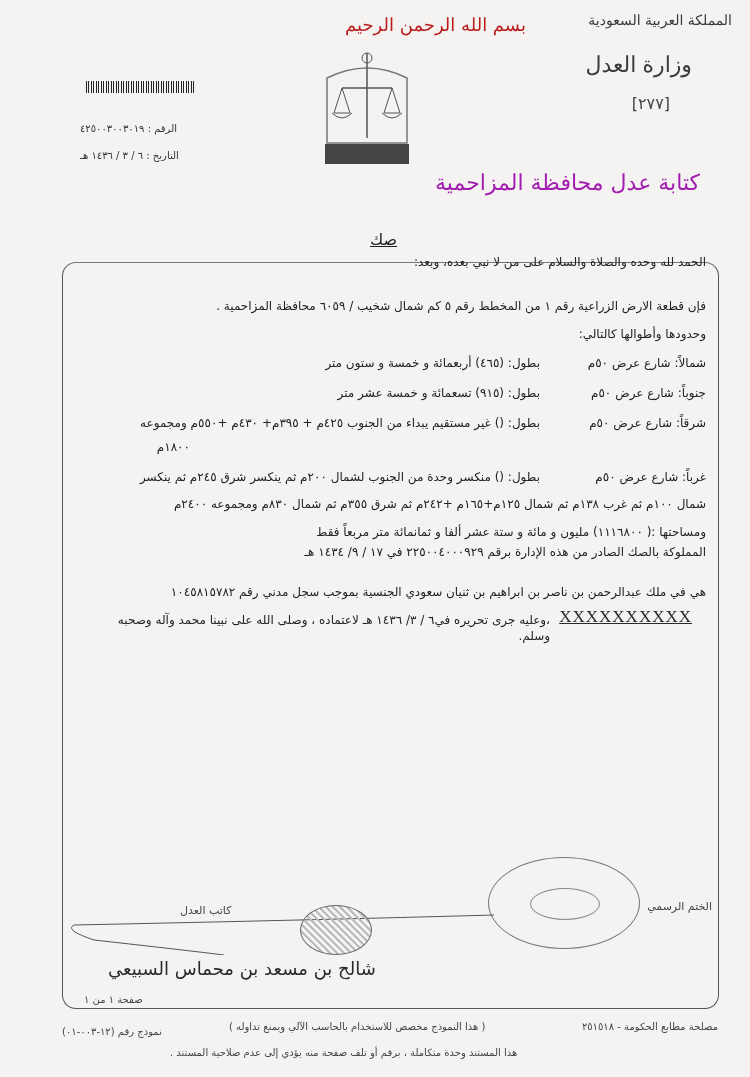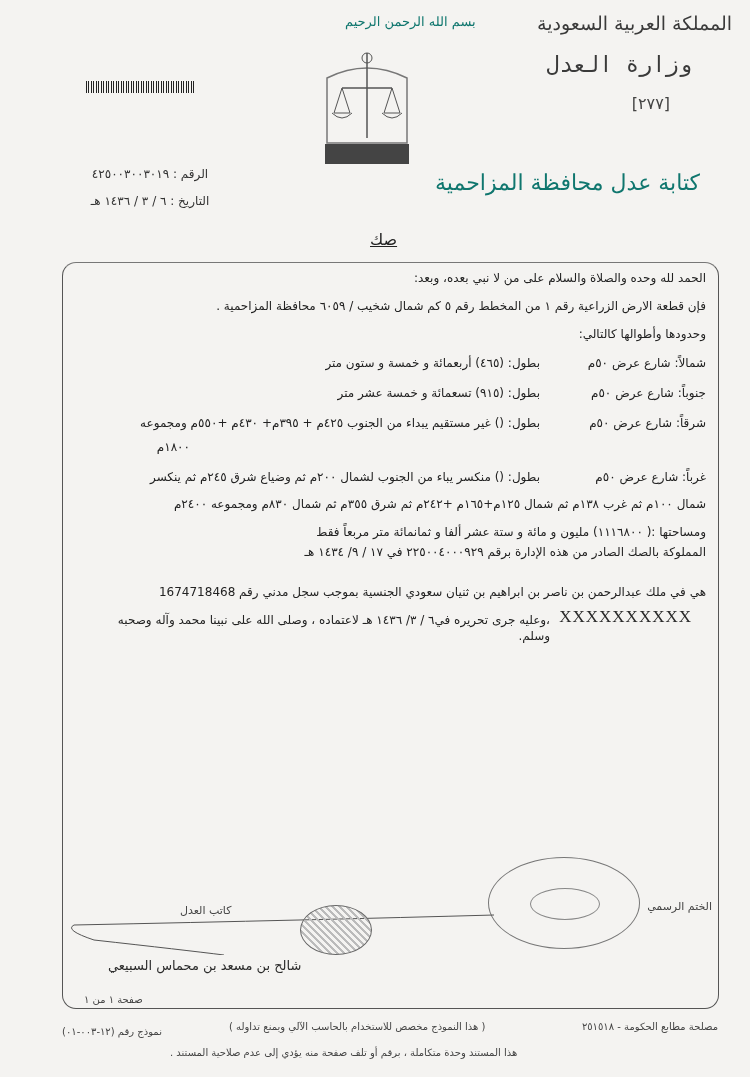--- a/index.html
+++ b/index.html
@@ -1,31 +1,31 @@
 <!DOCTYPE html>
 <html><head>
 <meta charset="utf-8">
 <style>
   html,body{margin:0;padding:0;}
   body{width:750px;height:1077px;background:#f4f3f1;position:relative;overflow:hidden;font-family:"DejaVu Sans",sans-serif;color:#2a2a2a;}
   .abs{position:absolute;}
   .rtl{direction:rtl;text-align:right;}
-  .hdr-kingdom{right:18px;top:12px;font-family:"DejaVu Serif",serif;font-size:19px;color:#3a3a3a;letter-spacing:-0.5px;}
-  .hdr-ministry{right:58px;top:52px;font-family:Liberation Mono, monospace;font-size:22px;color:#3a3a3a;}
+  .hdr-kingdom{right:18px;top:12px;font-family:"DejaVu Serif",serif;font-size:14px;color:#3a3a3a;letter-spacing:-0.5px;}
+  .hdr-ministry{right:58px;top:52px;font-family:Liberation Sans, sans-serif;font-size:22px;color:#3a3a3a;}
   .hdr-code{right:80px;top:94px;font-size:16px;color:#444;letter-spacing:2px;}
-  .basmala{left:345px;top:14px;font-family:"DejaVu Serif",serif;font-size:13px;color:#0f766e;}
+  .basmala{left:345px;top:14px;font-family:"DejaVu Serif",serif;font-size:18px;color:#b91c1c;}
   .emblem{left:322px;top:48px;width:90px;height:120px;}
   .barcode{left:86px;top:81px;width:108px;height:12px;background:repeating-linear-gradient(90deg,#222 0 1px,#f4f3f1 1px 2px,#222 2px 3px,#f4f3f1 3px 5px);}
-  .meta{left:80px;font-size:12px;color:#333;direction:rtl;width:140px;text-align:center;margin-top:44px;}
-  .office{right:50px;top:170px;font-family:"DejaVu Serif",serif;font-size:22px;color:#0f766e;}
+  .meta{left:80px;font-size:10px;color:#333;direction:rtl;width:140px;text-align:left;}
+  .office{right:50px;top:170px;font-family:"DejaVu Serif",serif;font-size:22px;color:#a21caf;}
   .sak{left:370px;top:230px;font-size:16px;color:#222;text-decoration:underline;}
   .frame{left:62px;top:262px;width:655px;height:745px;border:1.5px solid #555;border-radius:14px;border-top-color:#777;}
   .body-text{right:44px;width:620px;font-size:12px;line-height:1.35;color:#222;direction:rtl;text-align:right;}
   .row{position:absolute;right:44px;font-size:12px;color:#222;direction:rtl;}
-  .xs{font-family:"Liberation Serif",serif;font-size:17px;letter-spacing:1px;}
+  .xs{font-family:"Liberation Serif",serif;font-size:17px;letter-spacing:1px;text-decoration:underline;}
   .stamp-l{left:300px;top:905px;width:70px;height:48px;border:1.5px solid #666;border-radius:50%;background:repeating-linear-gradient(45deg,#bbb 0 2px,transparent 2px 5px);}
   .stamp-r{left:488px;top:857px;width:150px;height:90px;border:1.5px solid #777;border-radius:50%;}
   .stamp-r-inner{left:530px;top:888px;width:68px;height:30px;border:1px solid #888;border-radius:50%;}
   .small{font-size:10px;color:#444;}
 </style>
 </head>
 <body>
 
 <div class="abs rtl hdr-kingdom">المملكة العربية السعودية</div>
 <div class="abs rtl hdr-ministry">وزارة العدل</div>
@@ -46,49 +46,49 @@
 
 <div class="abs barcode"></div>
 <div class="abs meta" style="top:123px">الرقم : ٤٢٥٠٠٣٠٠٣٠١٩</div>
 <div class="abs meta" style="top:150px">التاريخ : ٦ / ٣ / ١٤٣٦ هـ</div>
 
 <div class="abs rtl office">كتابة عدل محافظة المزاحمية</div>
 <div class="abs sak">صك</div>
 
 <div class="abs frame"></div>
 
-<div class="abs body-text" style="top:270px">الحمد لله وحده والصلاة والسلام على من لا نبي بعده، وبعد:</div>
+<div class="abs body-text" style="top:254px">الحمد لله وحده والصلاة والسلام على من لا نبي بعده، وبعد:</div>
 <div class="abs body-text" style="top:298px">فإن قطعة الارض الزراعية رقم ١ من المخطط رقم ٥ كم شمال شخيب / ٦٠٥٩ محافظة المزاحمية .</div>
 <div class="abs body-text" style="top:326px">وحدودها وأطوالها كالتالي:</div>
 
 <div class="row" style="top:356px">شمالاً: شارع عرض ٥٠م</div>
 <div class="row" style="top:356px;right:210px">بطول: (٤٦٥) أربعمائة و خمسة و ستون متر</div>
 <div class="row" style="top:386px">جنوباً: شارع عرض ٥٠م</div>
 <div class="row" style="top:386px;right:210px">بطول: (٩١٥) تسعمائة و خمسة عشر متر</div>
 <div class="row" style="top:416px">شرقاً: شارع عرض ٥٠م</div>
 <div class="row" style="top:416px;right:210px">بطول: () غير مستقيم يبداء من الجنوب ٤٢٥م + ٣٩٥م+ ٤٣٠م +٥٥٠م ومجموعه</div>
 <div class="row" style="top:440px;right:560px">١٨٠٠م</div>
 <div class="row" style="top:470px">غرباً: شارع عرض ٥٠م</div>
-<div class="row" style="top:470px;right:210px">بطول: () منكسر يباء من الجنوب لشمال ٢٠٠م ثم وضياع شرق ٢٤٥م ثم ينكسر</div>
+<div class="row" style="top:470px;right:210px">بطول: () منكسر وحدة من الجنوب لشمال ٢٠٠م ثم ينكسر شرق ٢٤٥م ثم ينكسر</div>
 
 <div class="abs body-text" style="top:496px">شمال ١٠٠م ثم غرب ١٣٨م ثم شمال ١٢٥م+١٦٥م +٢٤٢م ثم شرق ٣٥٥م ثم شمال ٨٣٠م ومجموعه ٢٤٠٠م</div>
 <div class="abs body-text" style="top:524px">ومساحتها :( ١١١٦٨٠٠) مليون و مائة و ستة عشر ألفا و ثمانمائة متر مربعاً فقط</div>
 <div class="abs body-text" style="top:544px">المملوكة بالصك الصادر من هذه الإدارة برقم ٢٢٥٠٠٤٠٠٠٩٢٩ في ١٧ / ٩/ ١٤٣٤ هـ</div>
-<div class="abs body-text" style="top:584px">هي في ملك عبدالرحمن بن ناصر بن ابراهيم بن ثنيان سعودي الجنسية بموجب سجل مدني رقم 1674718468</div>
+<div class="abs body-text" style="top:584px">هي في ملك عبدالرحمن بن ناصر بن ابراهيم بن ثنيان سعودي الجنسية بموجب سجل مدني رقم ١٠٤٥٨١٥٧٨٢</div>
 <div class="abs rtl xs" style="top:607px;right:58px">XXXXXXXXXX</div>
 <div class="abs body-text" style="top:612px;right:200px;width:460px">،وعليه جرى تحريره في٦ / ٣/ ١٤٣٦ هـ لاعتماده ، وصلى الله على نبينا محمد وآله وصحبه وسلم.</div>
 
 <div class="abs stamp-r"></div>
 <div class="abs stamp-r-inner"></div>
 <div class="abs rtl small" style="top:900px;right:38px;font-size:11px">الختم الرسمي</div>
 
 <svg class="abs" style="left:64px;top:895px" width="440" height="60">
   <path d="M430 20 Q250 25 10 30 Q0 35 30 45 Q120 55 160 60" fill="none" stroke="#555" stroke-width="1"></path>
 </svg>
 <div class="abs stamp-l"></div>
 <div class="abs rtl small" style="top:904px;left:180px;font-size:11px">كاتب العدل</div>
-<div class="abs rtl" style="top:958px;left:108px;font-size:13px">شالح بن مسعد بن محماس السبيعي</div>
+<div class="abs rtl" style="top:958px;left:108px;font-size:18px">شالح بن مسعد بن محماس السبيعي</div>
 
 <div class="abs rtl small" style="top:994px;left:84px">صفحة ١ من ١</div>
 <div class="abs rtl small" style="top:1021px;right:32px">مصلحة مطابع الحكومة - ٢٥١٥١٨</div>
 <div class="abs rtl small" style="top:1021px;left:229px">( هذا النموذج مخصص للاستخدام بالحاسب الآلي ويمنع تداوله )</div>
 <div class="abs rtl small" style="top:1026px;left:62px">نموذج رقم (١٢-٠٠٣-٠١)</div>
 <div class="abs rtl small" style="top:1047px;left:170px">هذا المستند وحدة متكاملة ، برقم أو تلف صفحة منه يؤدي إلى عدم صلاحية المستند .</div>
 
 </body></html>

